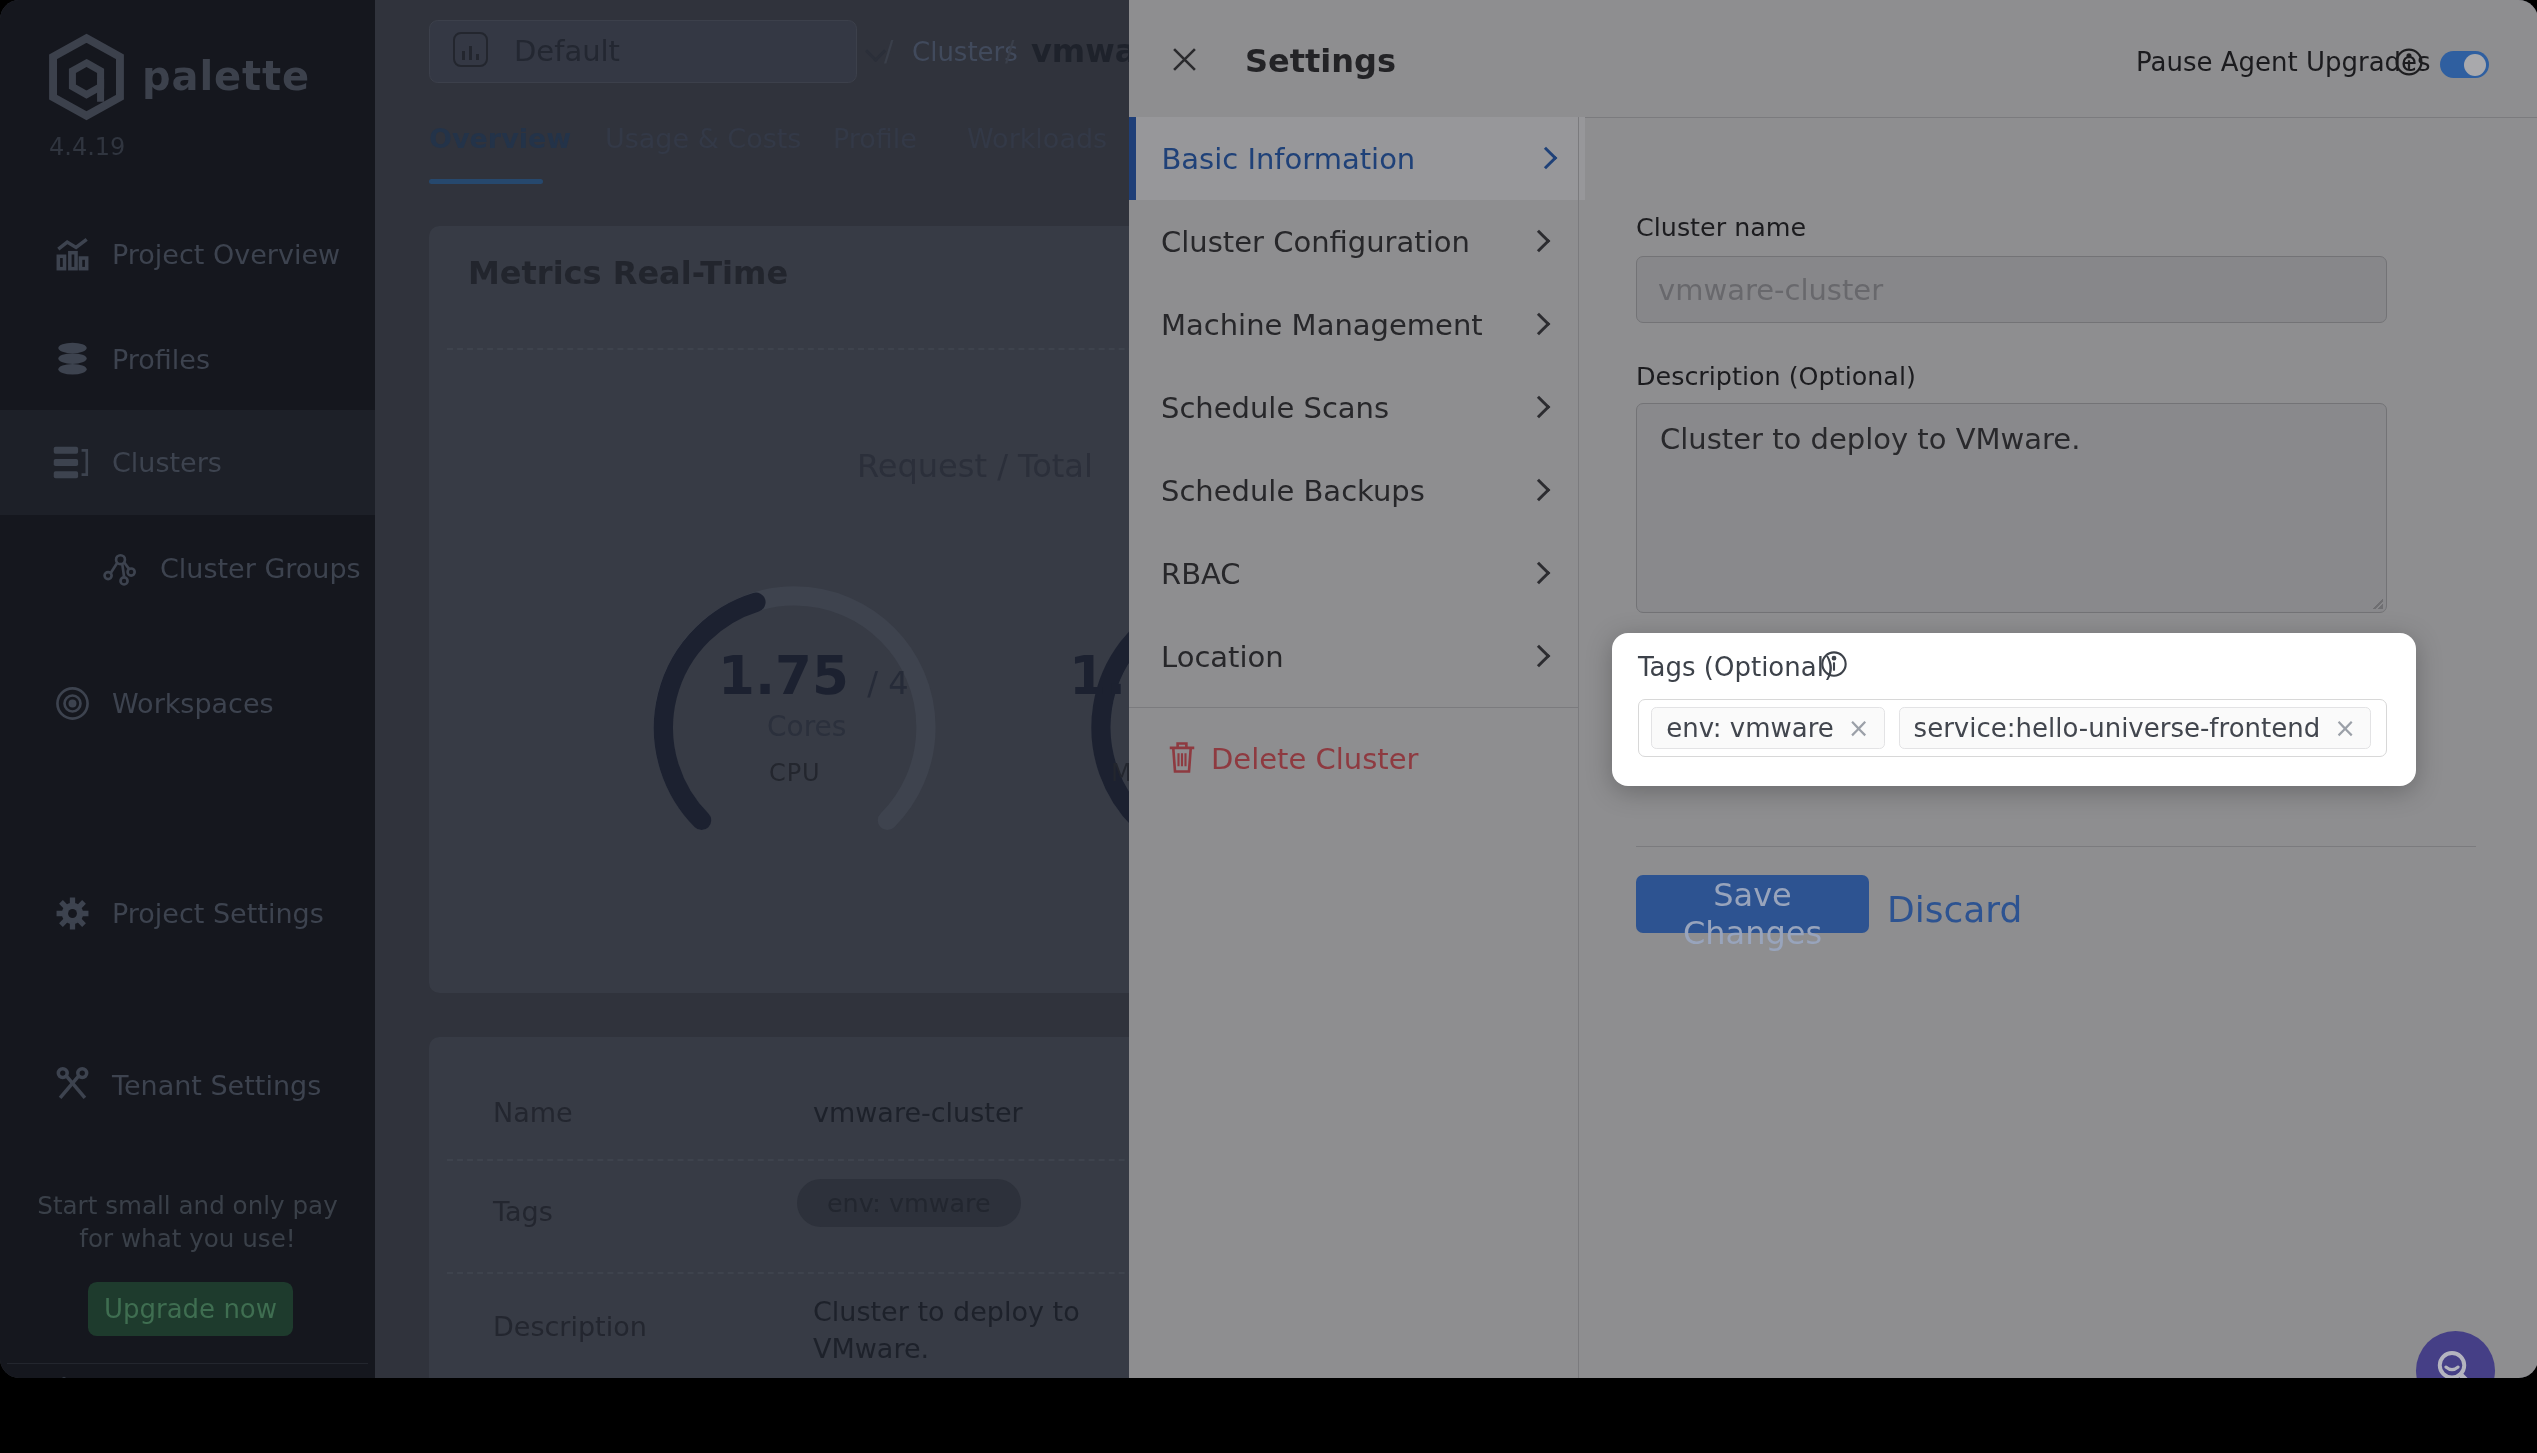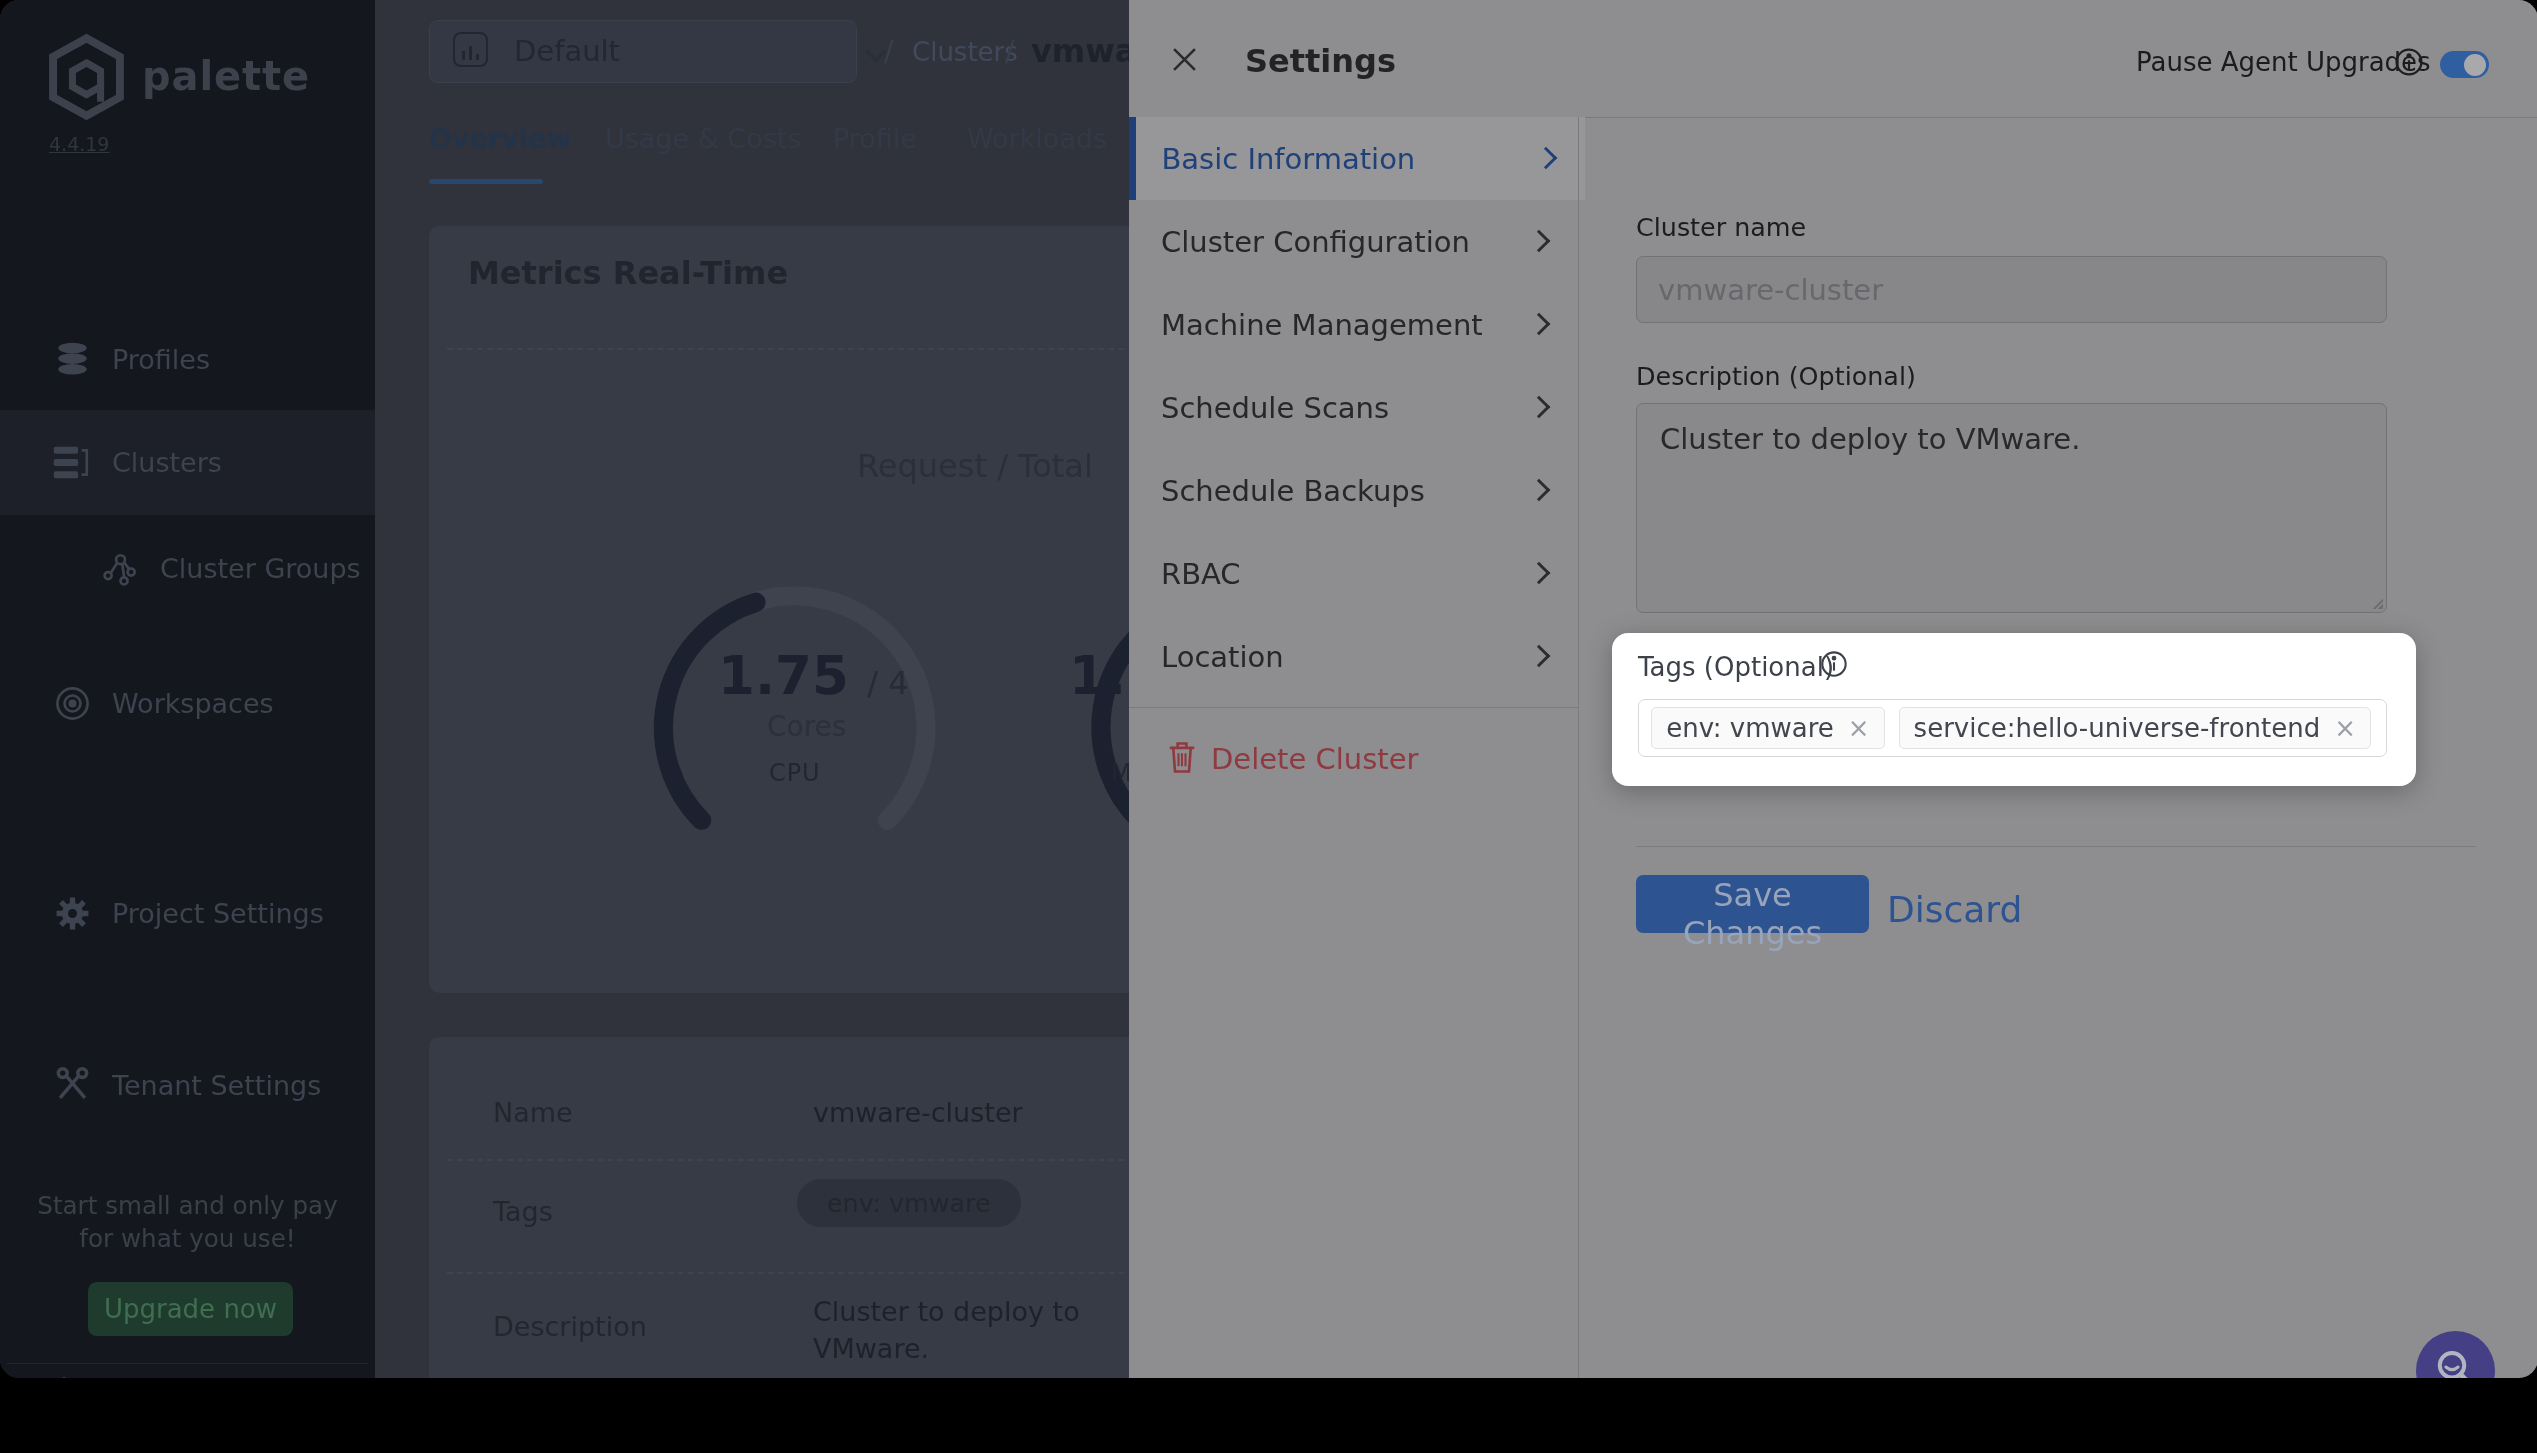--- a/index.html
+++ b/index.html
@@ -4,21 +4,21 @@
 <style>
   html,body{margin:0;padding:0;background:#000;}
   body{font-family:"DejaVu Sans","Liberation Sans",sans-serif;}
   .screen{position:relative;width:2538px;height:1378px;background:#30333c;border-radius:19.3px;overflow:hidden;}
   .abs{position:absolute;}
 
   
   .sidebar{position:absolute;left:0;top:0;width:375px;height:1454px;background:#15171e;z-index:2;}
   .logo-mark{position:absolute;left:46px;top:33px;}
   .logo-text{position:absolute;left:142px;top:53px;font-size:40px;font-weight:bold;color:#3c414c;letter-spacing:0.9px;}
-  .version{position:absolute;left:49px;top:133px;font-size:19px;color:#30353f;text-decoration:underline;}
+  .version{position:absolute;left:49px;top:133px;font-size:24px;color:#30353f;}
   .nav-item{position:absolute;left:0;width:375px;height:105px;display:flex;align-items:center;color:#3d434f;}
   .nav-item.active{background:#1d2028;}
   .nav-item .icn{position:absolute;left:51px;width:42px;height:42px;display:flex;align-items:center;justify-content:center;}
   .nav-item .lbl{position:absolute;left:112px;font-size:27px;color:#3d434f;white-space:nowrap;}
   .upsell{position:absolute;width:375px;text-align:center;font-size:24.6px;color:#3a4049;}
   .upgrade-btn{position:absolute;left:88px;top:1282px;width:205px;height:54px;background:#1e3b2d;border:none;border-radius:8.8px;color:#3f6e51;font-size:26px;font-family:inherit;}
   .side-divider{position:absolute;left:7px;top:1363px;width:361px;height:0;border-top:1.8px solid #23262e;}
   .brand-row{position:absolute;left:0;top:1368px;width:375px;height:79px;}
 
   
@@ -98,20 +98,31 @@
     <span class="logo-mark">
       <svg width="81" height="88" viewBox="0 0 92 100">
         <path d="M46 6 L84 27 L84 73 L46 94 L8 73 L8 27 Z" fill="none" stroke="#3c414c" stroke-width="9"></path>
         <path d="M46 34 L62 43 L62 61 L46 70 L30 61 L30 43 Z" fill="none" stroke="#3c414c" stroke-width="8"></path>
         <path d="M62 52 L62 78" stroke="#3c414c" stroke-width="8"></path>
       </svg>
     </span>
     <span class="logo-text">palette</span>
     <span class="version">4.4.19</span>
 
+    <div class="nav-item" style="top:202px;">
+      <span class="icn">
+        <svg width="39" height="39" viewBox="0 0 44 44" stroke="#3d434f" stroke-width="4" fill="none">
+          <path d="M6 16 L16 8 L26 14 L38 5"></path>
+            <rect x="6" y="24" width="7" height="14"></rect>
+            <rect x="19" y="20" width="7" height="18"></rect>
+            <rect x="31" y="26" width="7" height="12"></rect>
+        </svg>
+      </span>
+      <span class="lbl">Project Overview</span>
+    </div>
     <div class="nav-item" style="top:307px;">
       <span class="icn">
         <svg width="39" height="39" viewBox="0 0 44 44" fill="#3d434f">
           <ellipse cx="22" cy="9" rx="16" ry="6"></ellipse>
             <ellipse cx="22" cy="21" rx="16" ry="6"></ellipse>
             <ellipse cx="22" cy="33" rx="16" ry="6"></ellipse>
         </svg>
       </span>
       <span class="lbl">Profiles</span>
     </div>

